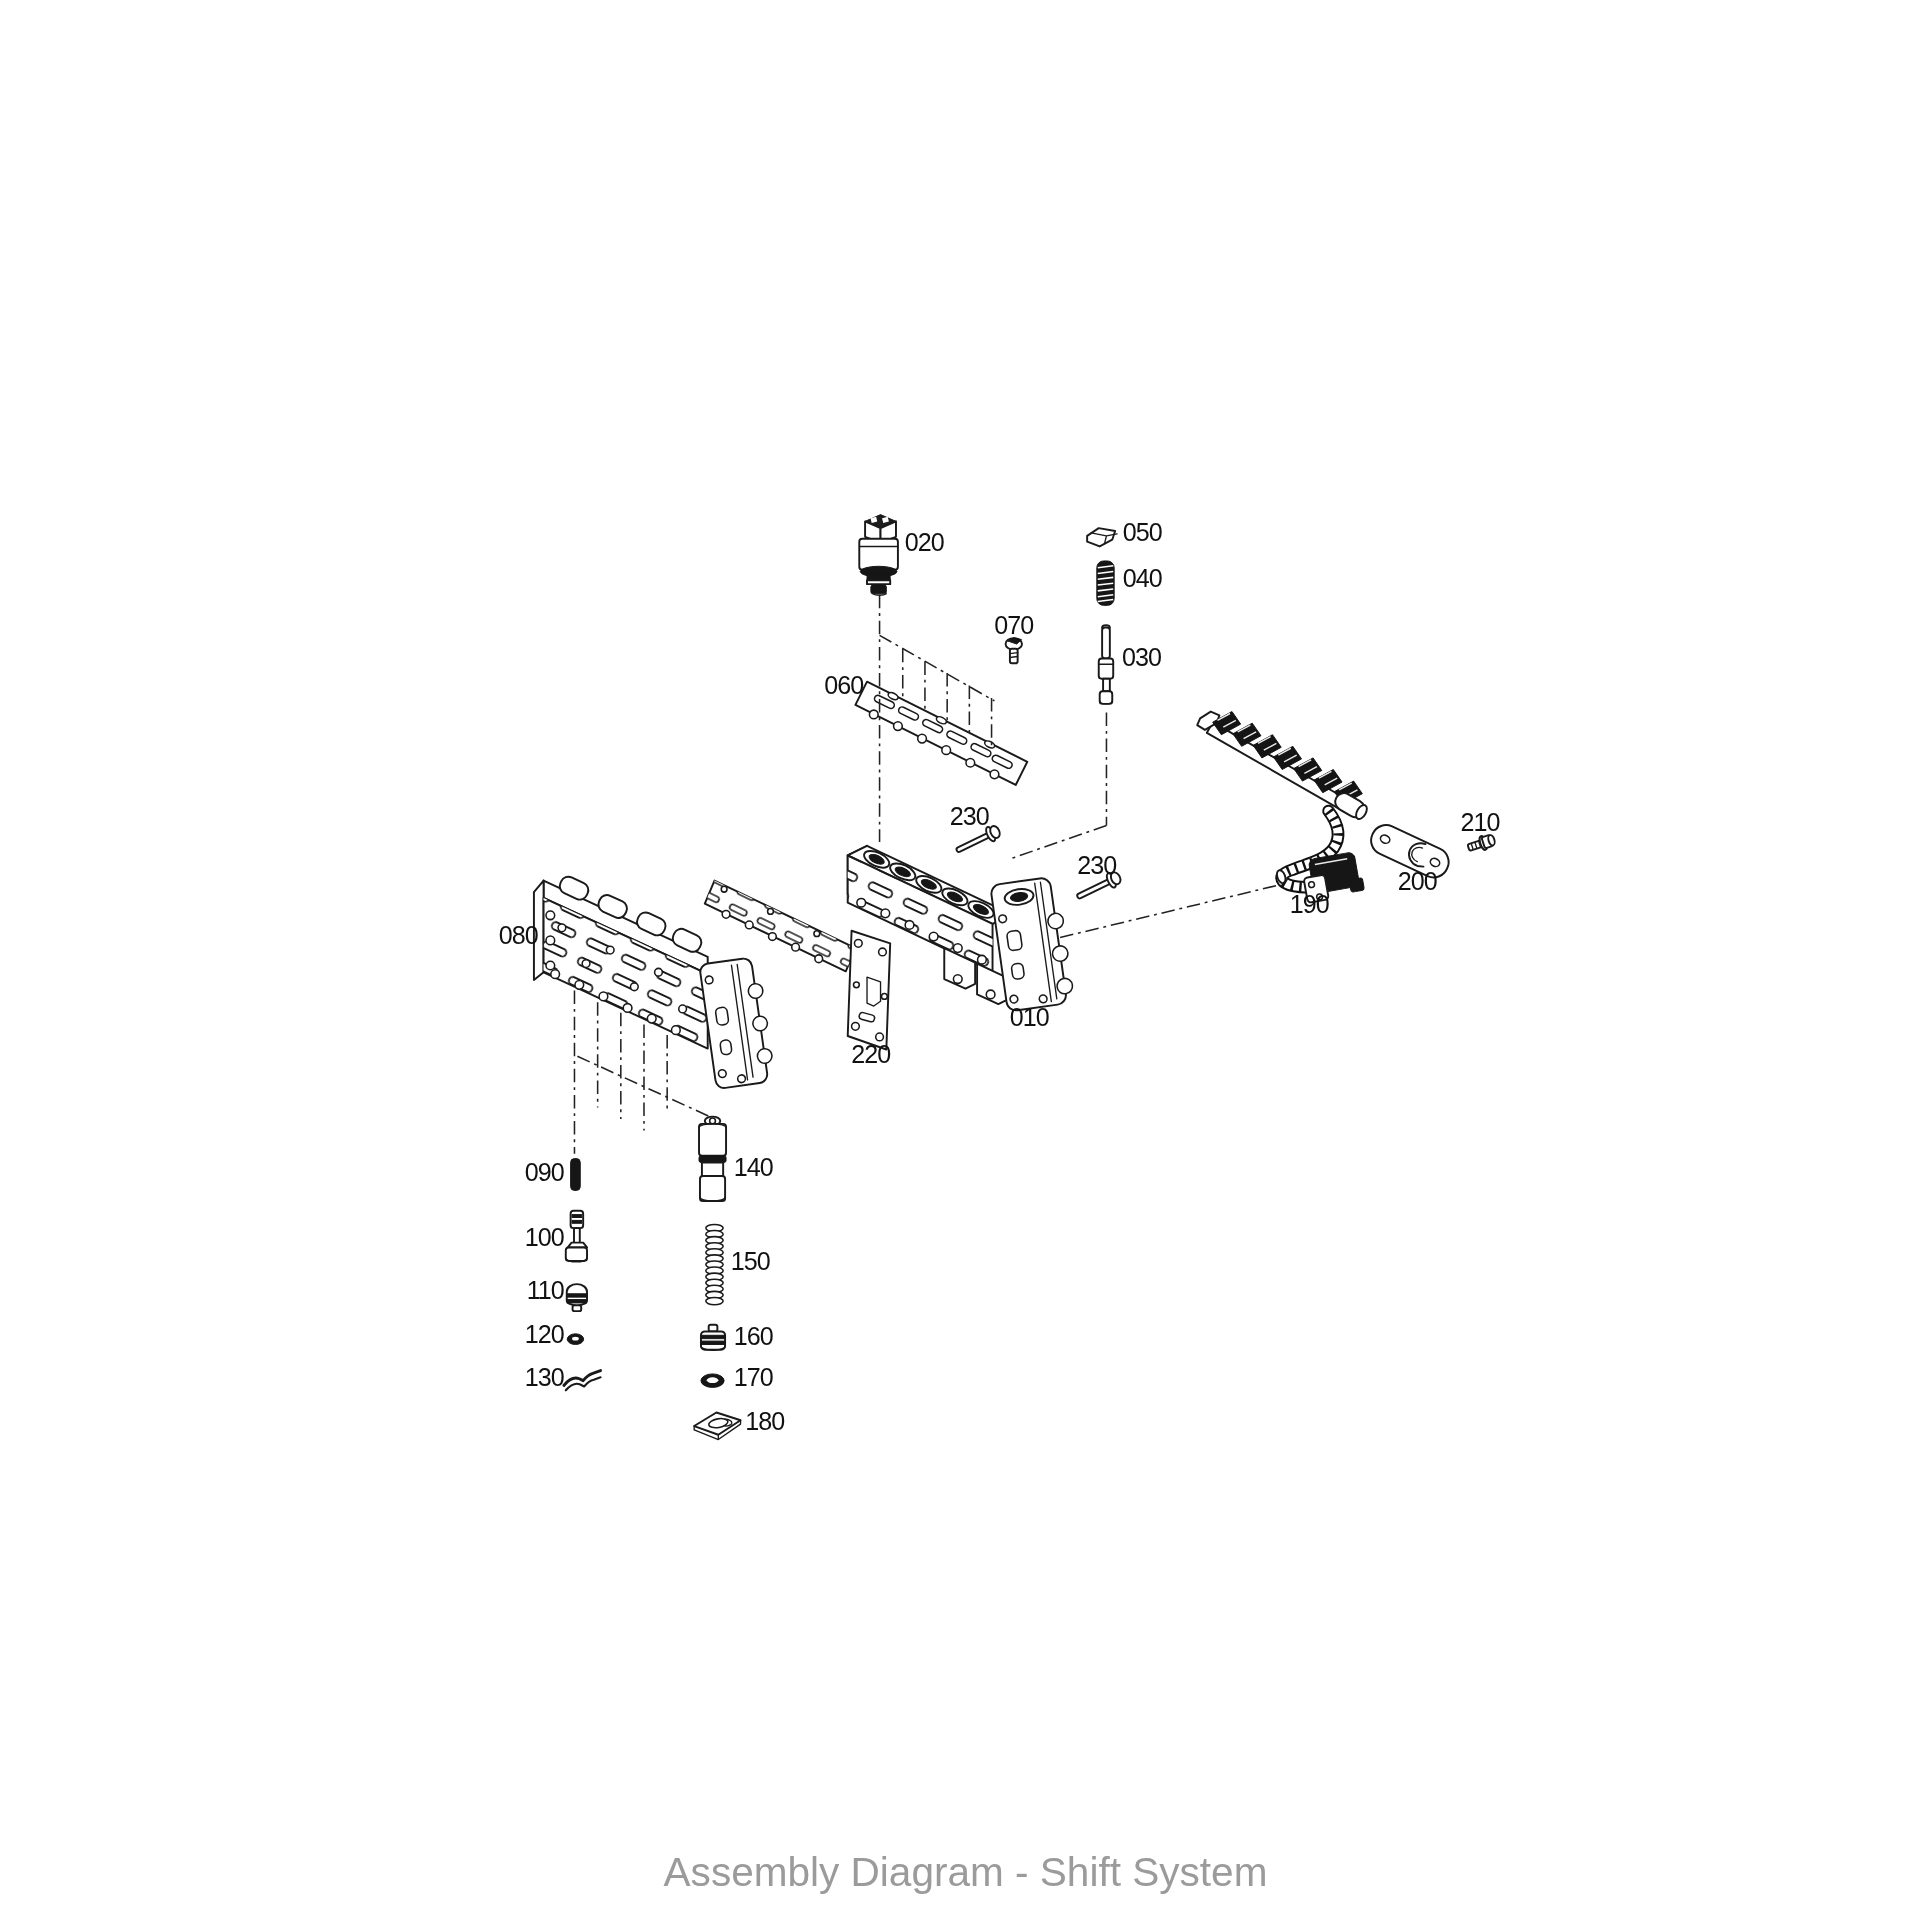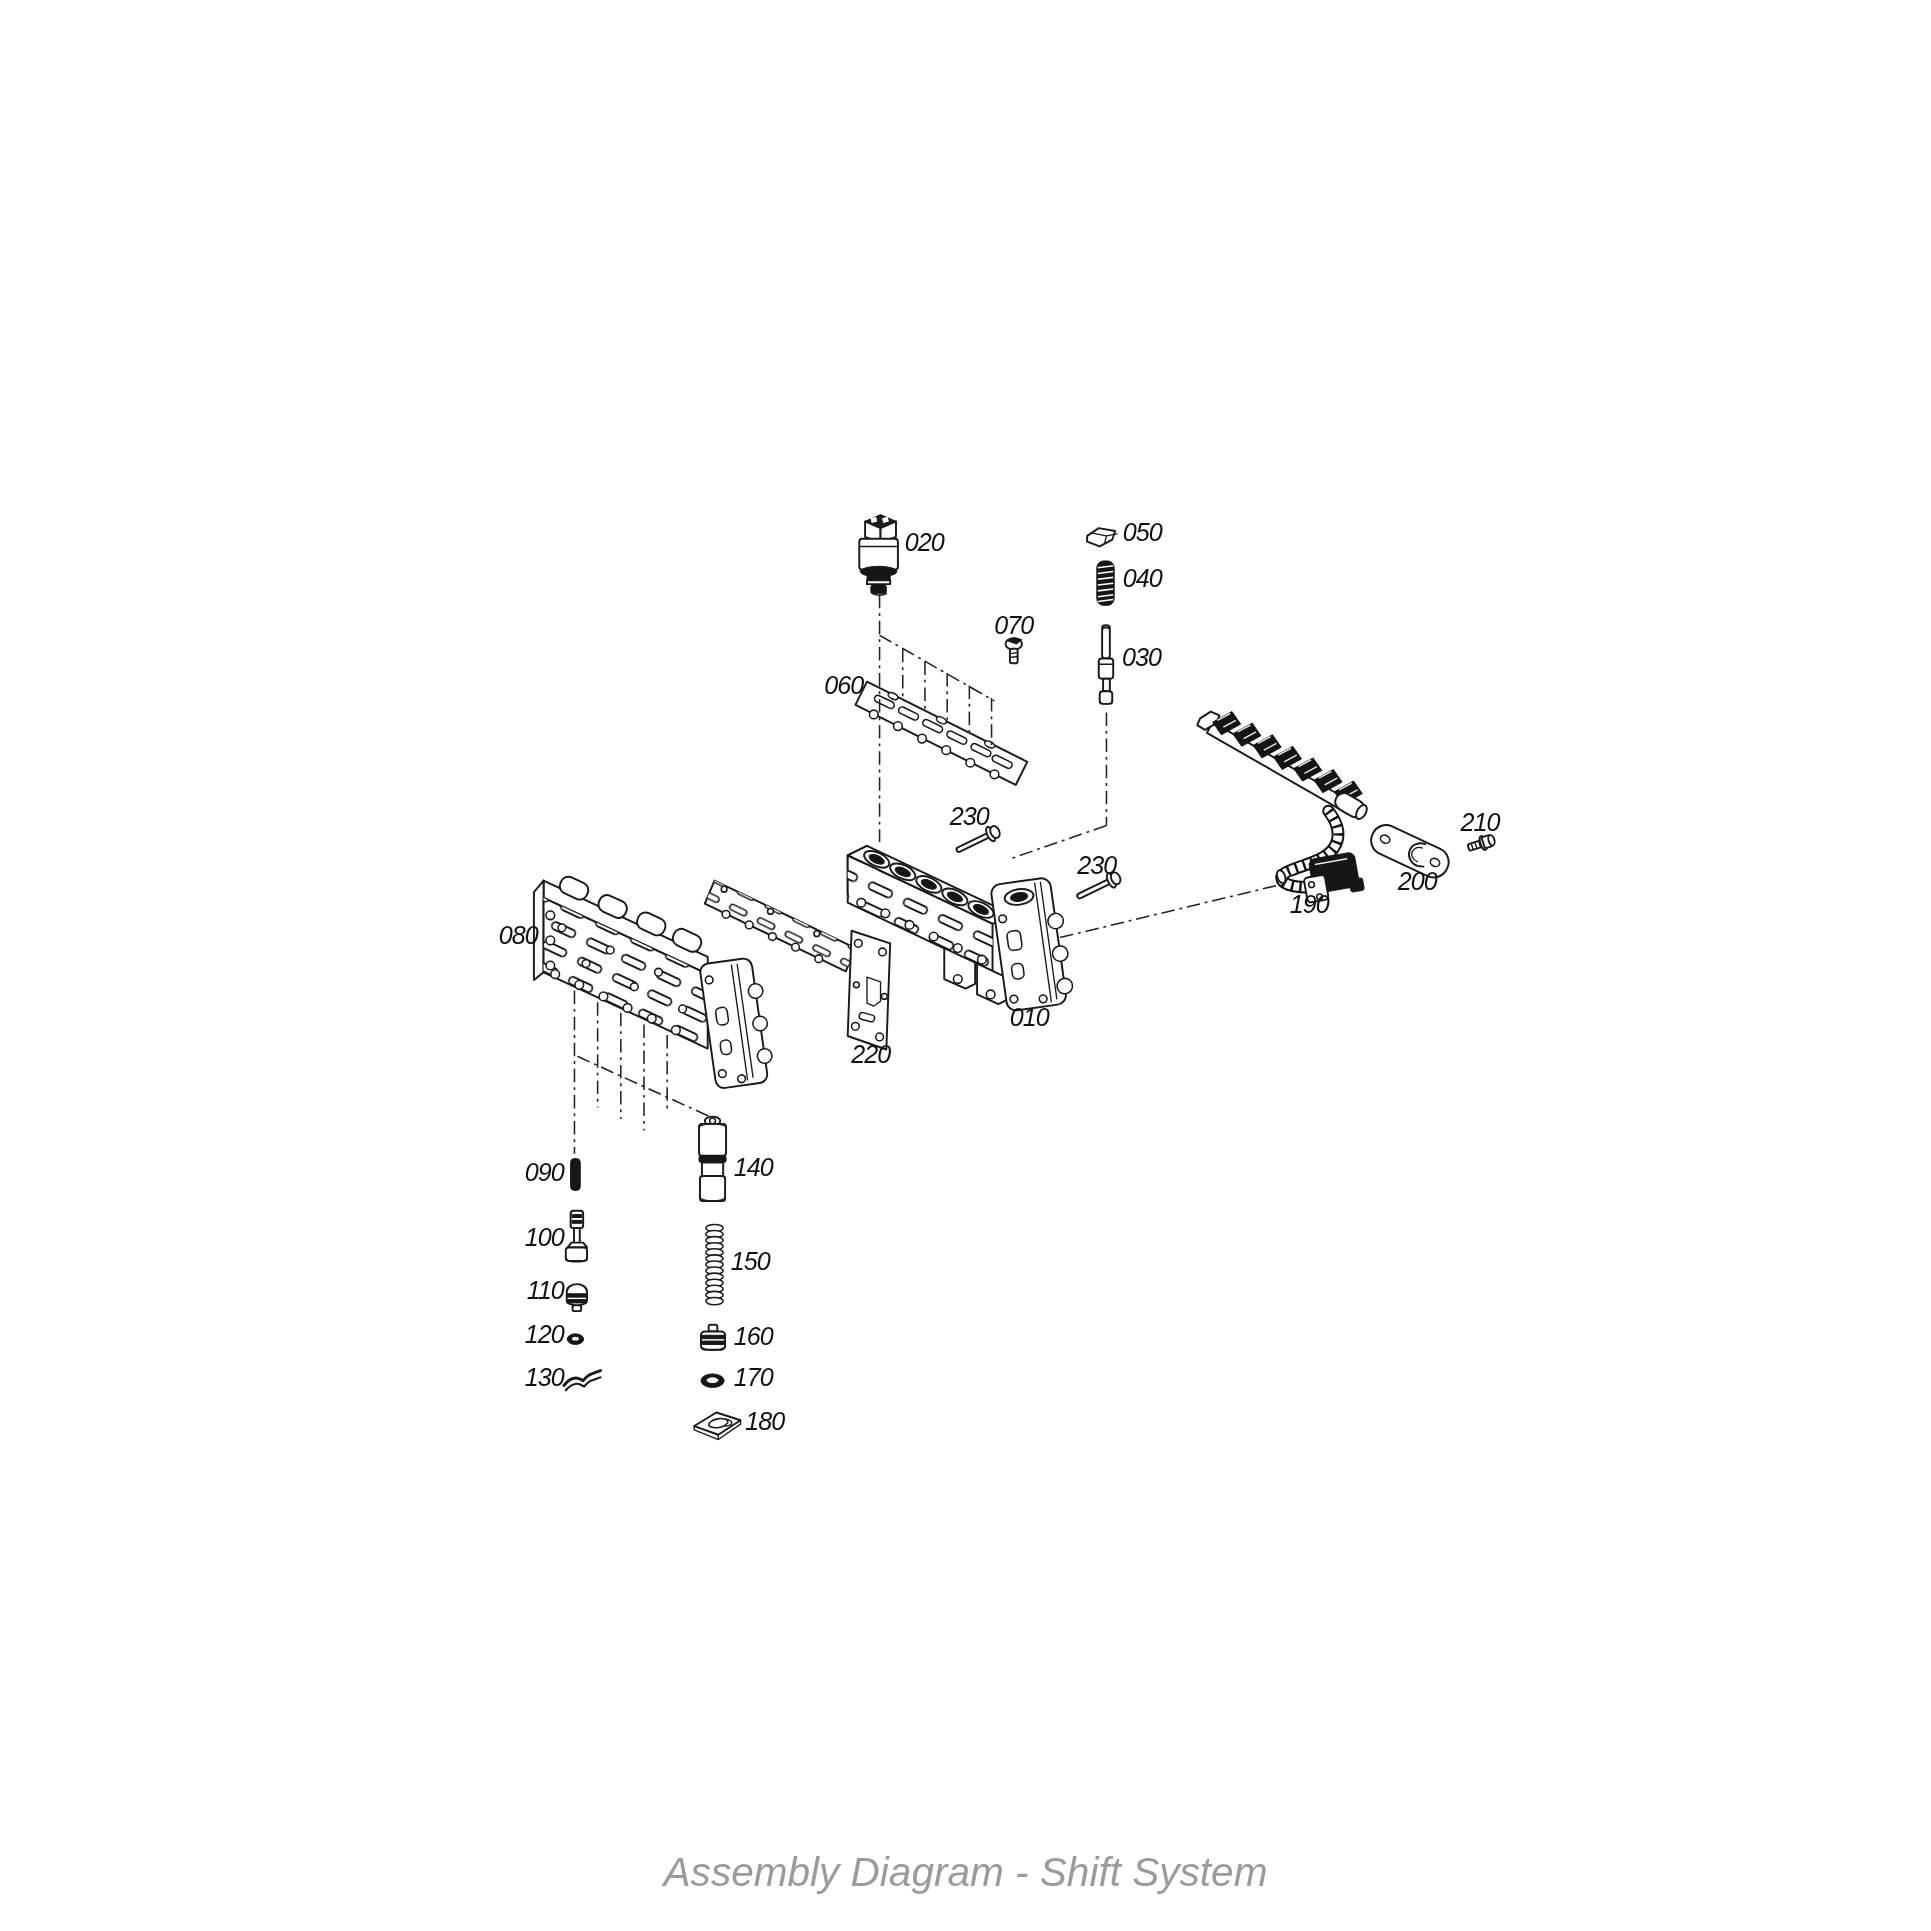--- a/index.html
+++ b/index.html
@@ -1,16 +1,16 @@
 <!DOCTYPE html>
 <html><head>
 <meta charset="utf-8">
 <style>
   html,body{margin:0;padding:0;background:#fff;}
-  .page{position:relative;width:1931px;height:1931px;background:#fff;overflow:hidden;font-style:italic;}
+  .page{position:relative;width:1931px;height:1931px;background:#fff;overflow:hidden;}
   svg{display:block;}
   .ol{fill:#fff;stroke:#1a1a1a;stroke-width:2;stroke-linejoin:round;}
   .olt{fill:#fff;stroke:#1a1a1a;stroke-width:1.6;stroke-linejoin:round;}
   .ln{fill:none;stroke:#1a1a1a;stroke-width:2;stroke-linecap:round;stroke-linejoin:round;}
   .thin{stroke-width:1.4;}
   .dk{fill:#161616;stroke:#161616;stroke-width:1;}
   .cl{fill:none;stroke:#222;stroke-width:1.6;stroke-dasharray:14 5 3 5;}
   .lbl{font-family:"Liberation Sans",sans-serif;font-size:26px;letter-spacing:-1px;fill:#111;}
   .cap{font-family:"Liberation Sans",sans-serif;font-size:42px;fill:#9b9b9b;}
 </style>

